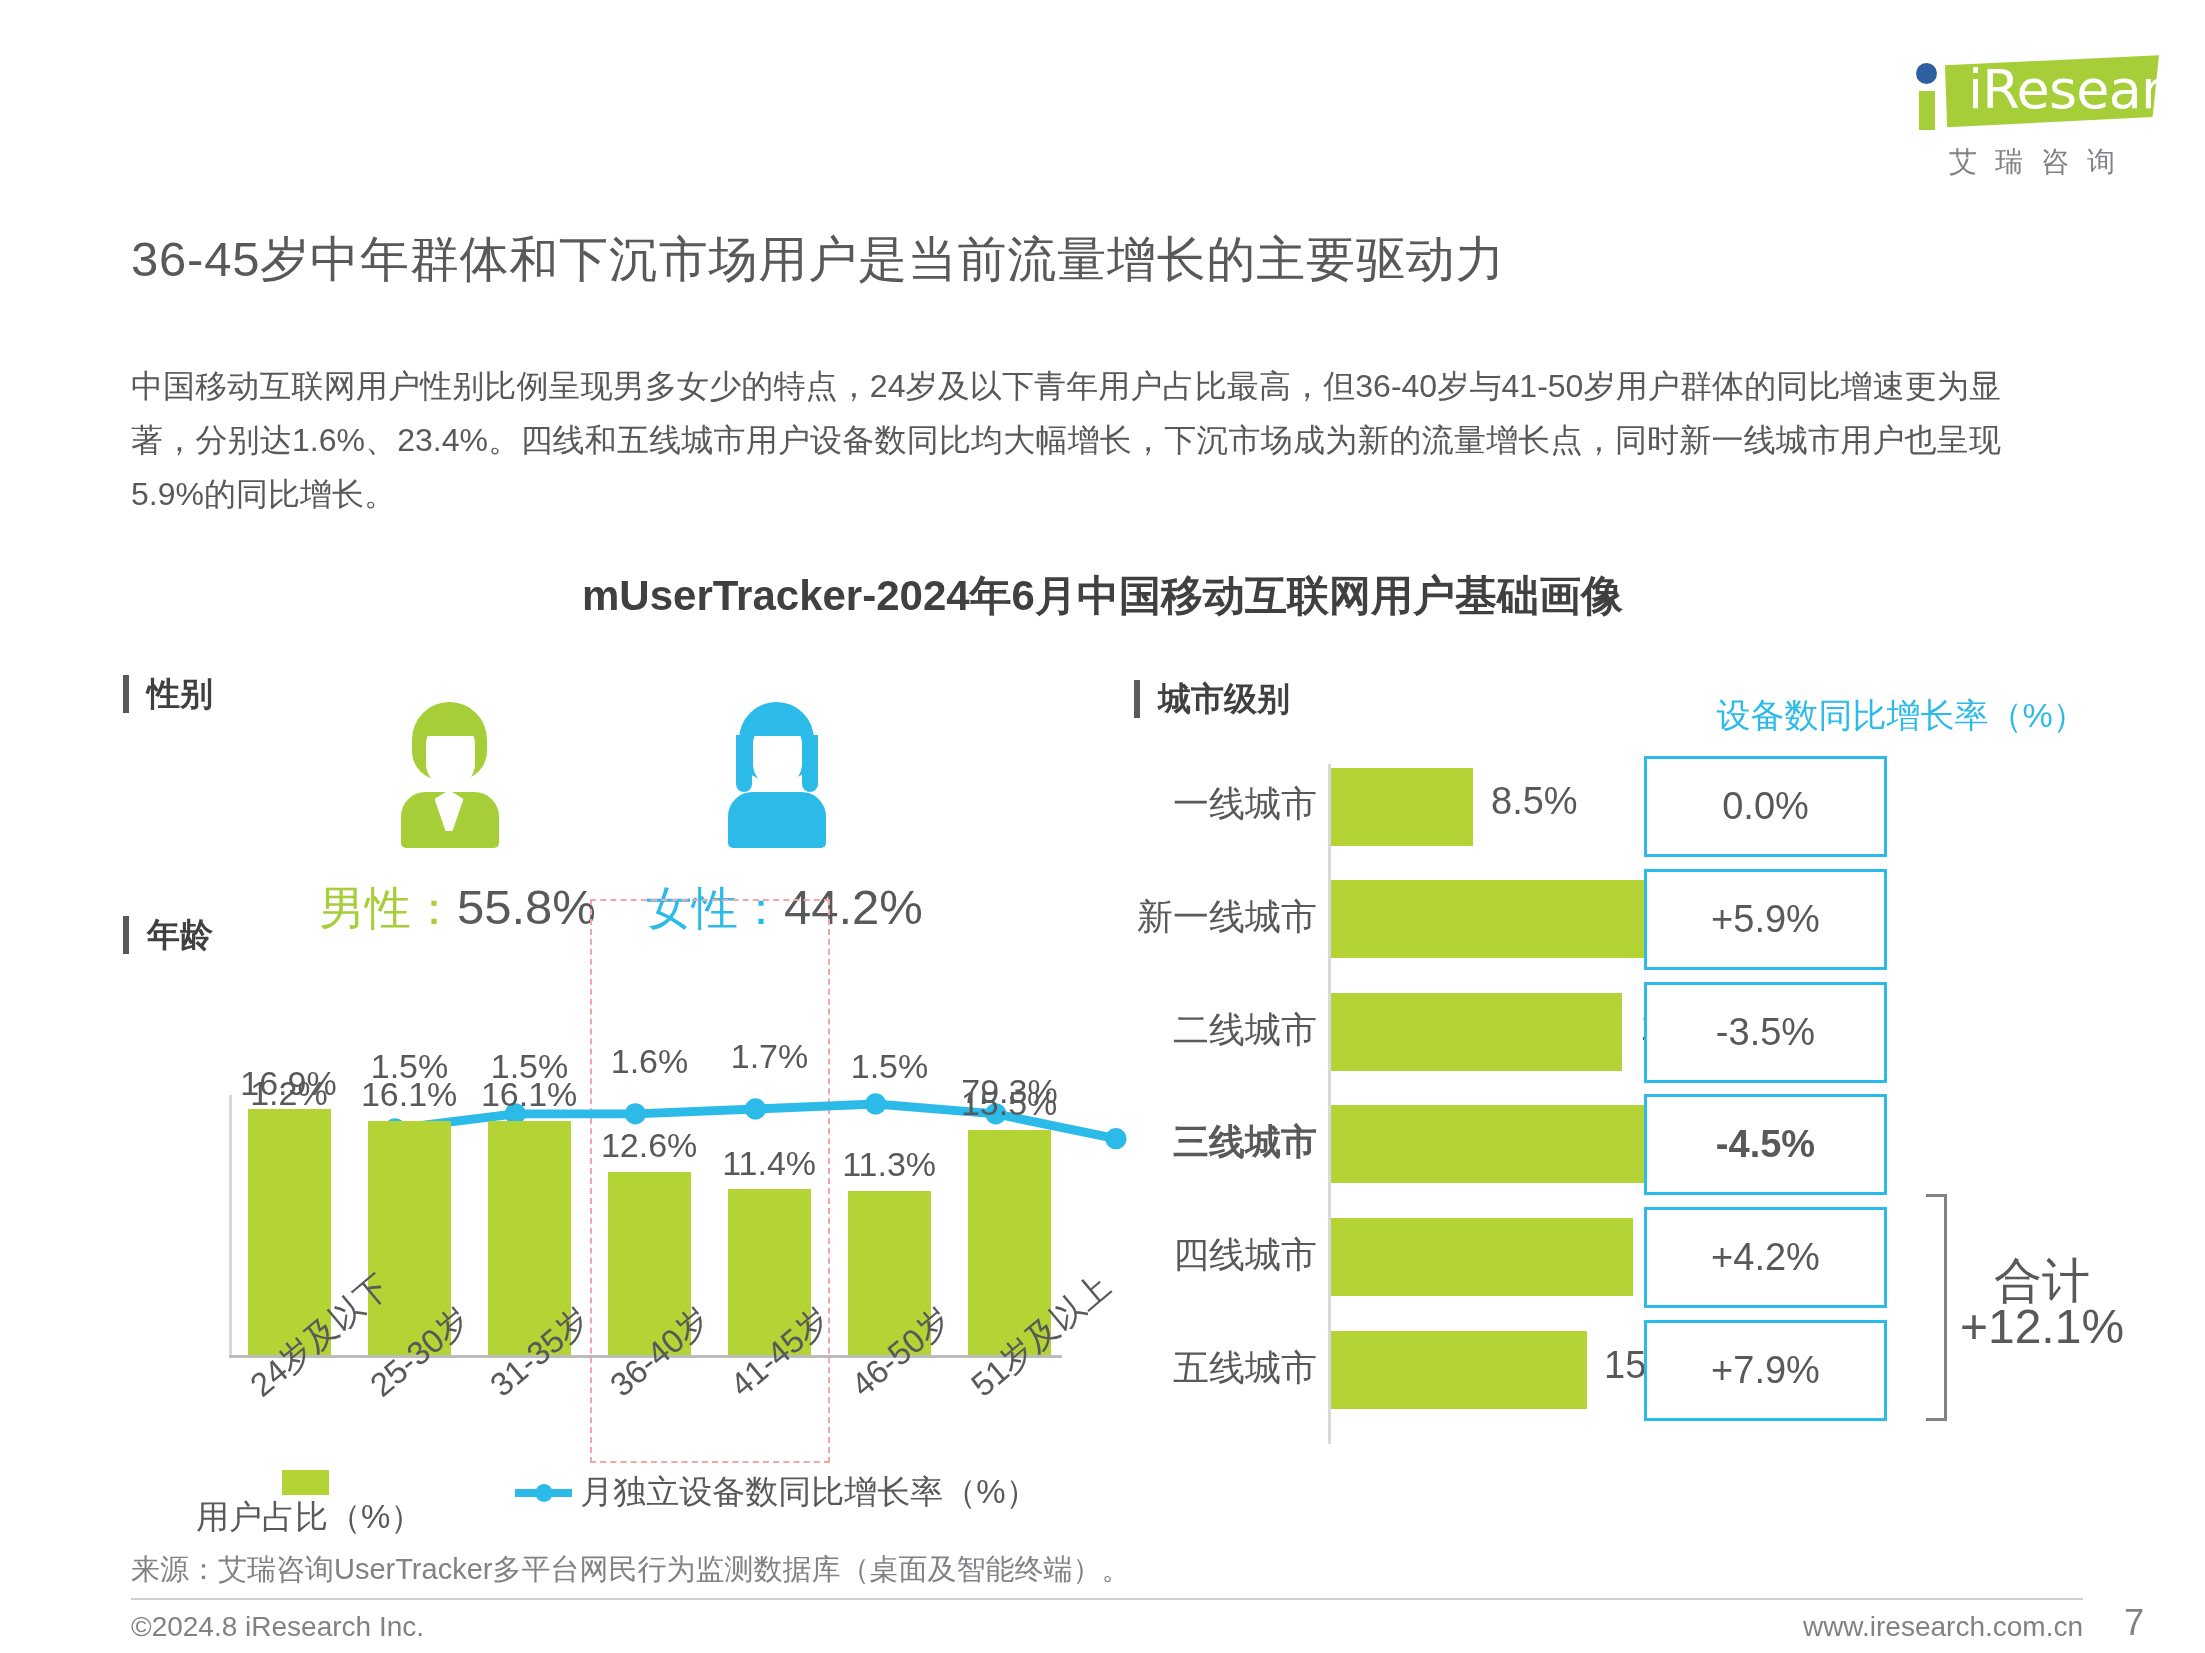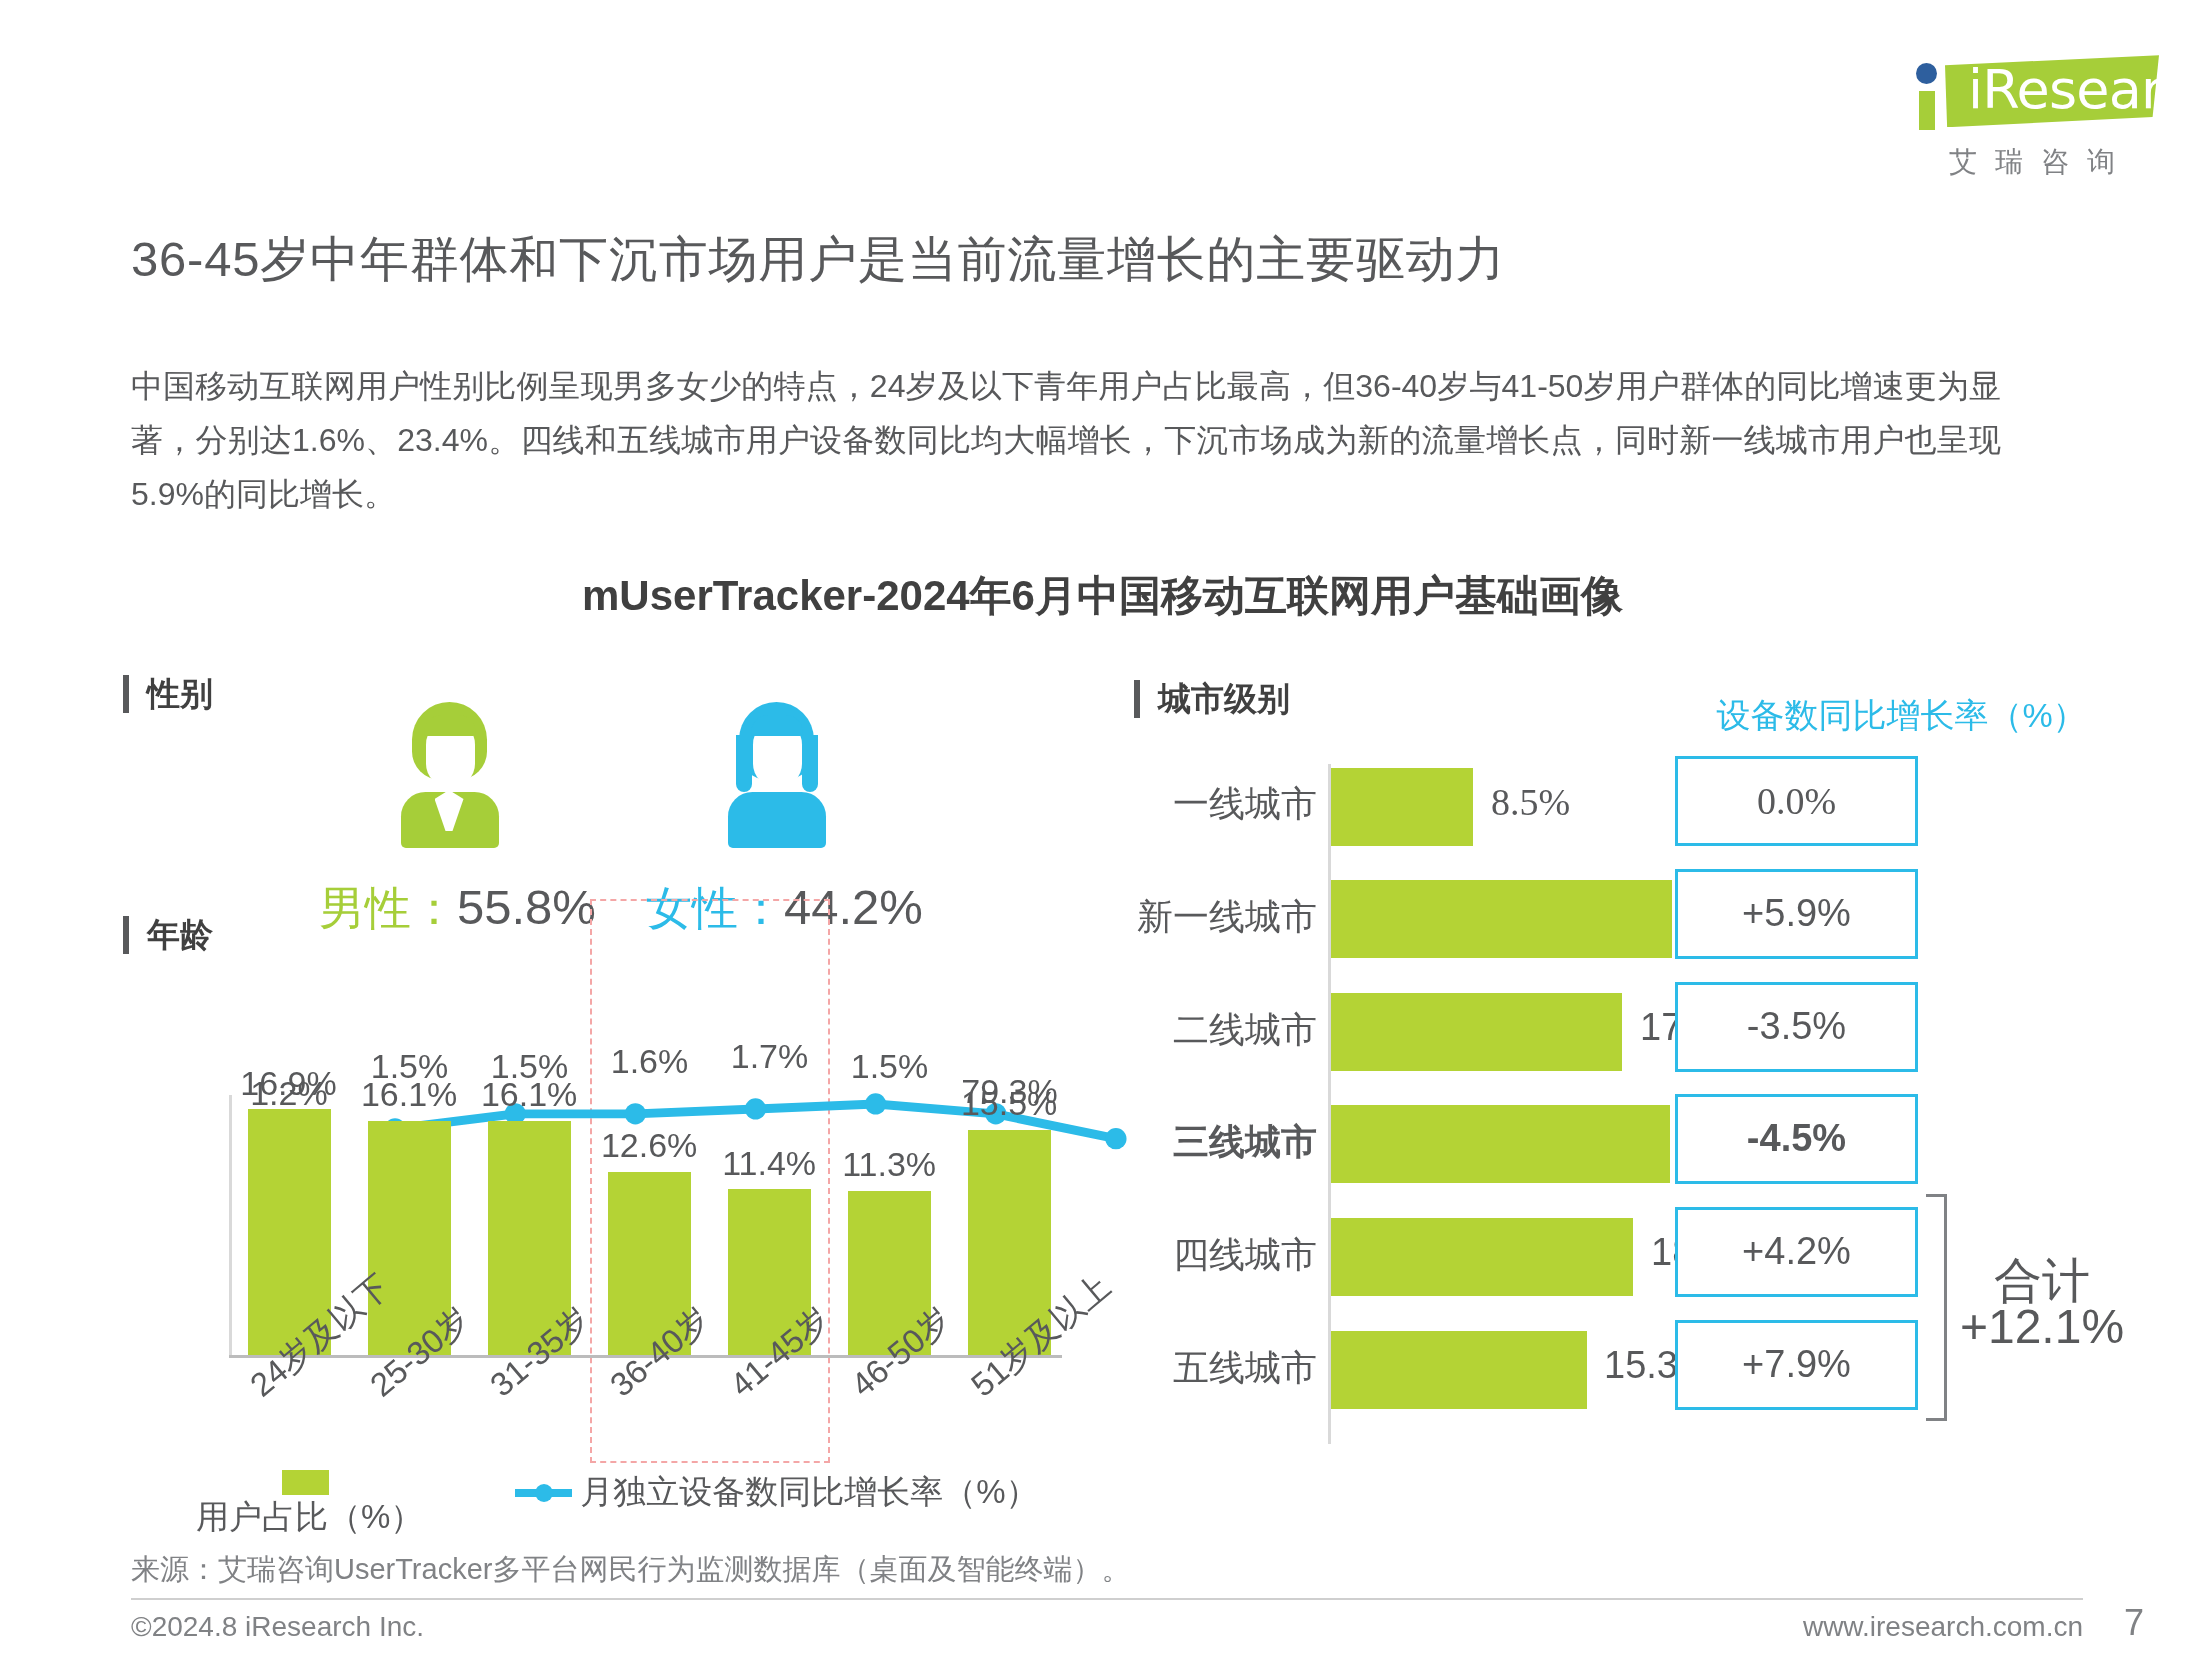--- a/index.html
+++ b/index.html
@@ -178,21 +178,21 @@
     position:absolute; left:0; top:29px; width:183px; text-align:right;
     font-size:36px; color:#58595b; white-space:nowrap;
   }
   .city-bar {
     position:absolute; left:197px; top:16.3px; height:78px; background:#b4d335;
   }
   .city-val {
     position:absolute; top:29px; font-size:38px; color:#58595b; white-space:nowrap;
   }
   .growth-box {
-    position:absolute; left:541px; top:4.9px; width:243px; height:90px;
+    position:absolute; left:510px; top:4.9px; width:243px; height:101px;
     border:3.3px solid #2cbbe8; background:#fff;
     display:flex; align-items:center; justify-content:center;
     font-size:38px; color:#58595b;
   }
   #total-bracket {
     position:absolute; left:792px; top:459px; width:21px; height:227px;
     border-top:3.3px solid #808285; border-right:3.3px solid #808285; border-bottom:3.3px solid #808285;
   }
   #total-label {
     position:absolute; left:818px; top:523px; width:180px;
@@ -336,21 +336,21 @@
 </div>
 
 <div id="city-block">
   <div id="growth-head">设备数同比增长率（%）</div>
   <div id="city-vaxis"></div>
   <div id="total-bracket"></div>
   <div id="total-label">
     <span>合计</span><br>
     <span>+12.1%</span>
   </div>
-<div class="city-row" style="top: 16.3px; font-family: Liberation Serif, serif;">
+<div class="city-row" style="top: 16.3px;">
       <div class="city-name">一线城市</div>
       <div class="city-bar" style="width: 142px;"></div>
       <div class="city-val" style="left: 357px;">8.5%</div>
       <div class="growth-box">0.0%</div>
     </div>
     <div class="city-row" style="top: 129px;">
       <div class="city-name">新一线城市</div>
       <div class="city-bar" style="width: 341px;"></div>
       <div class="city-val" style="left: 556px;">20.4%</div>
       <div class="growth-box">+5.9%</div>

